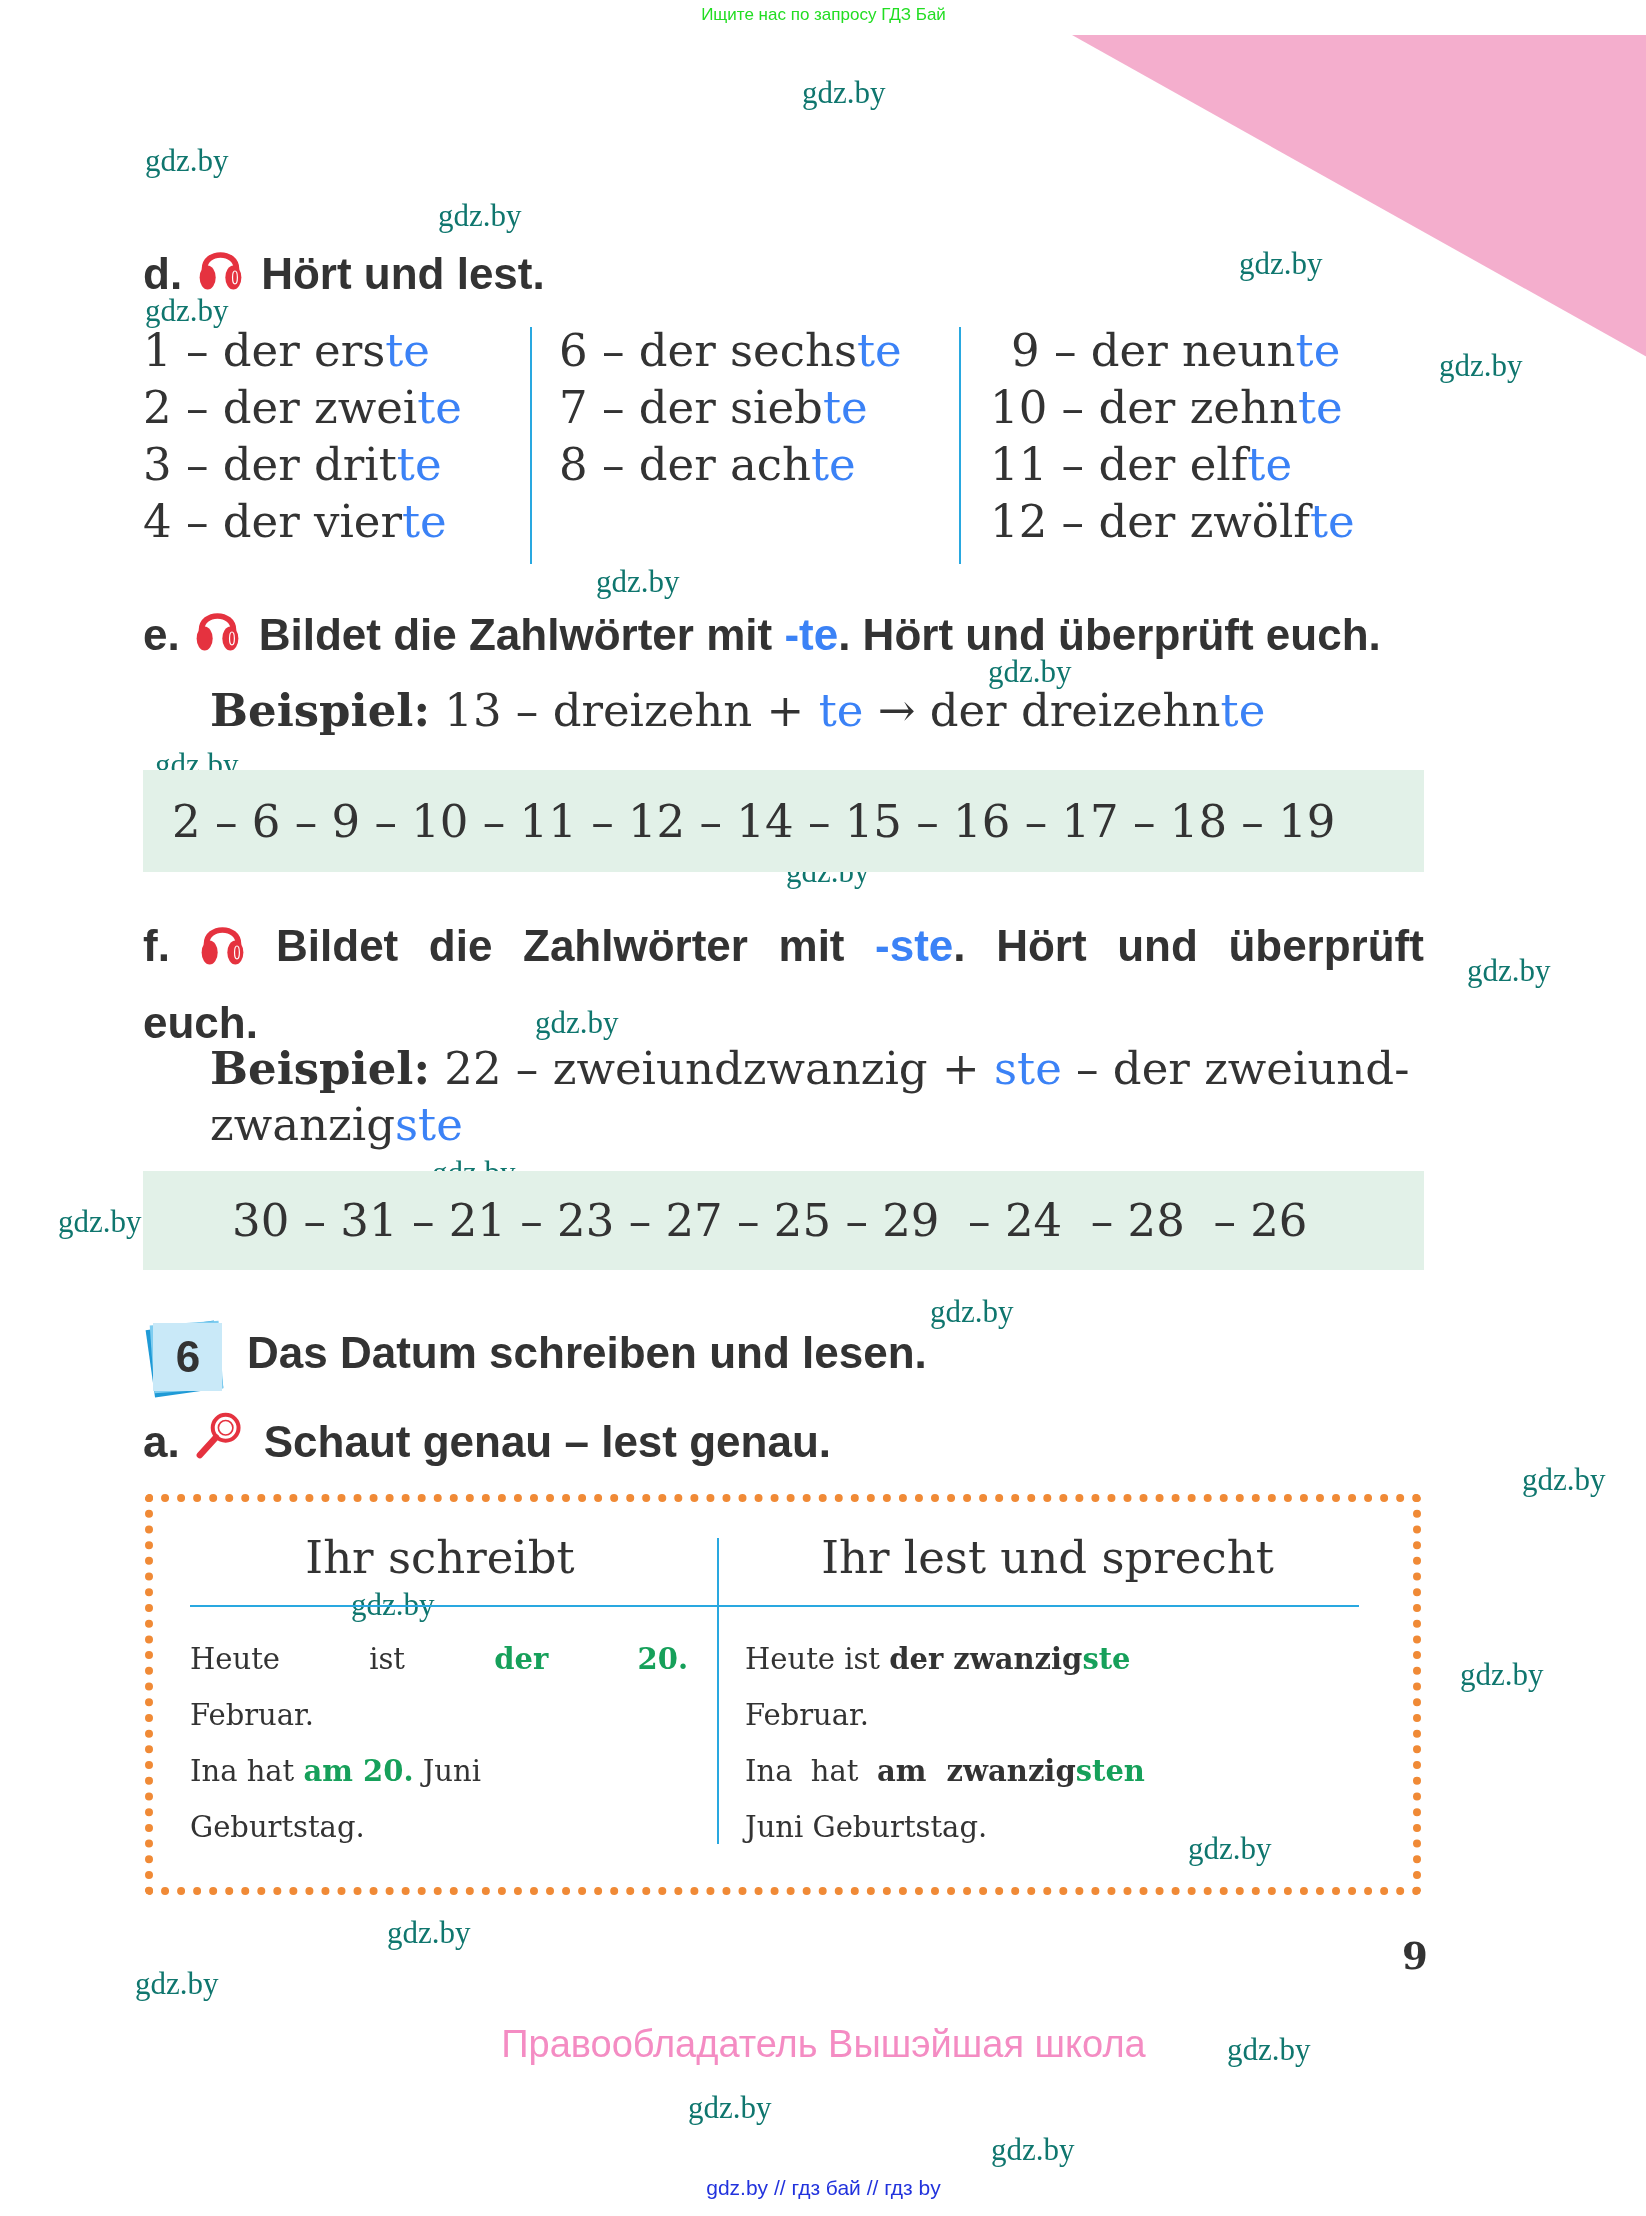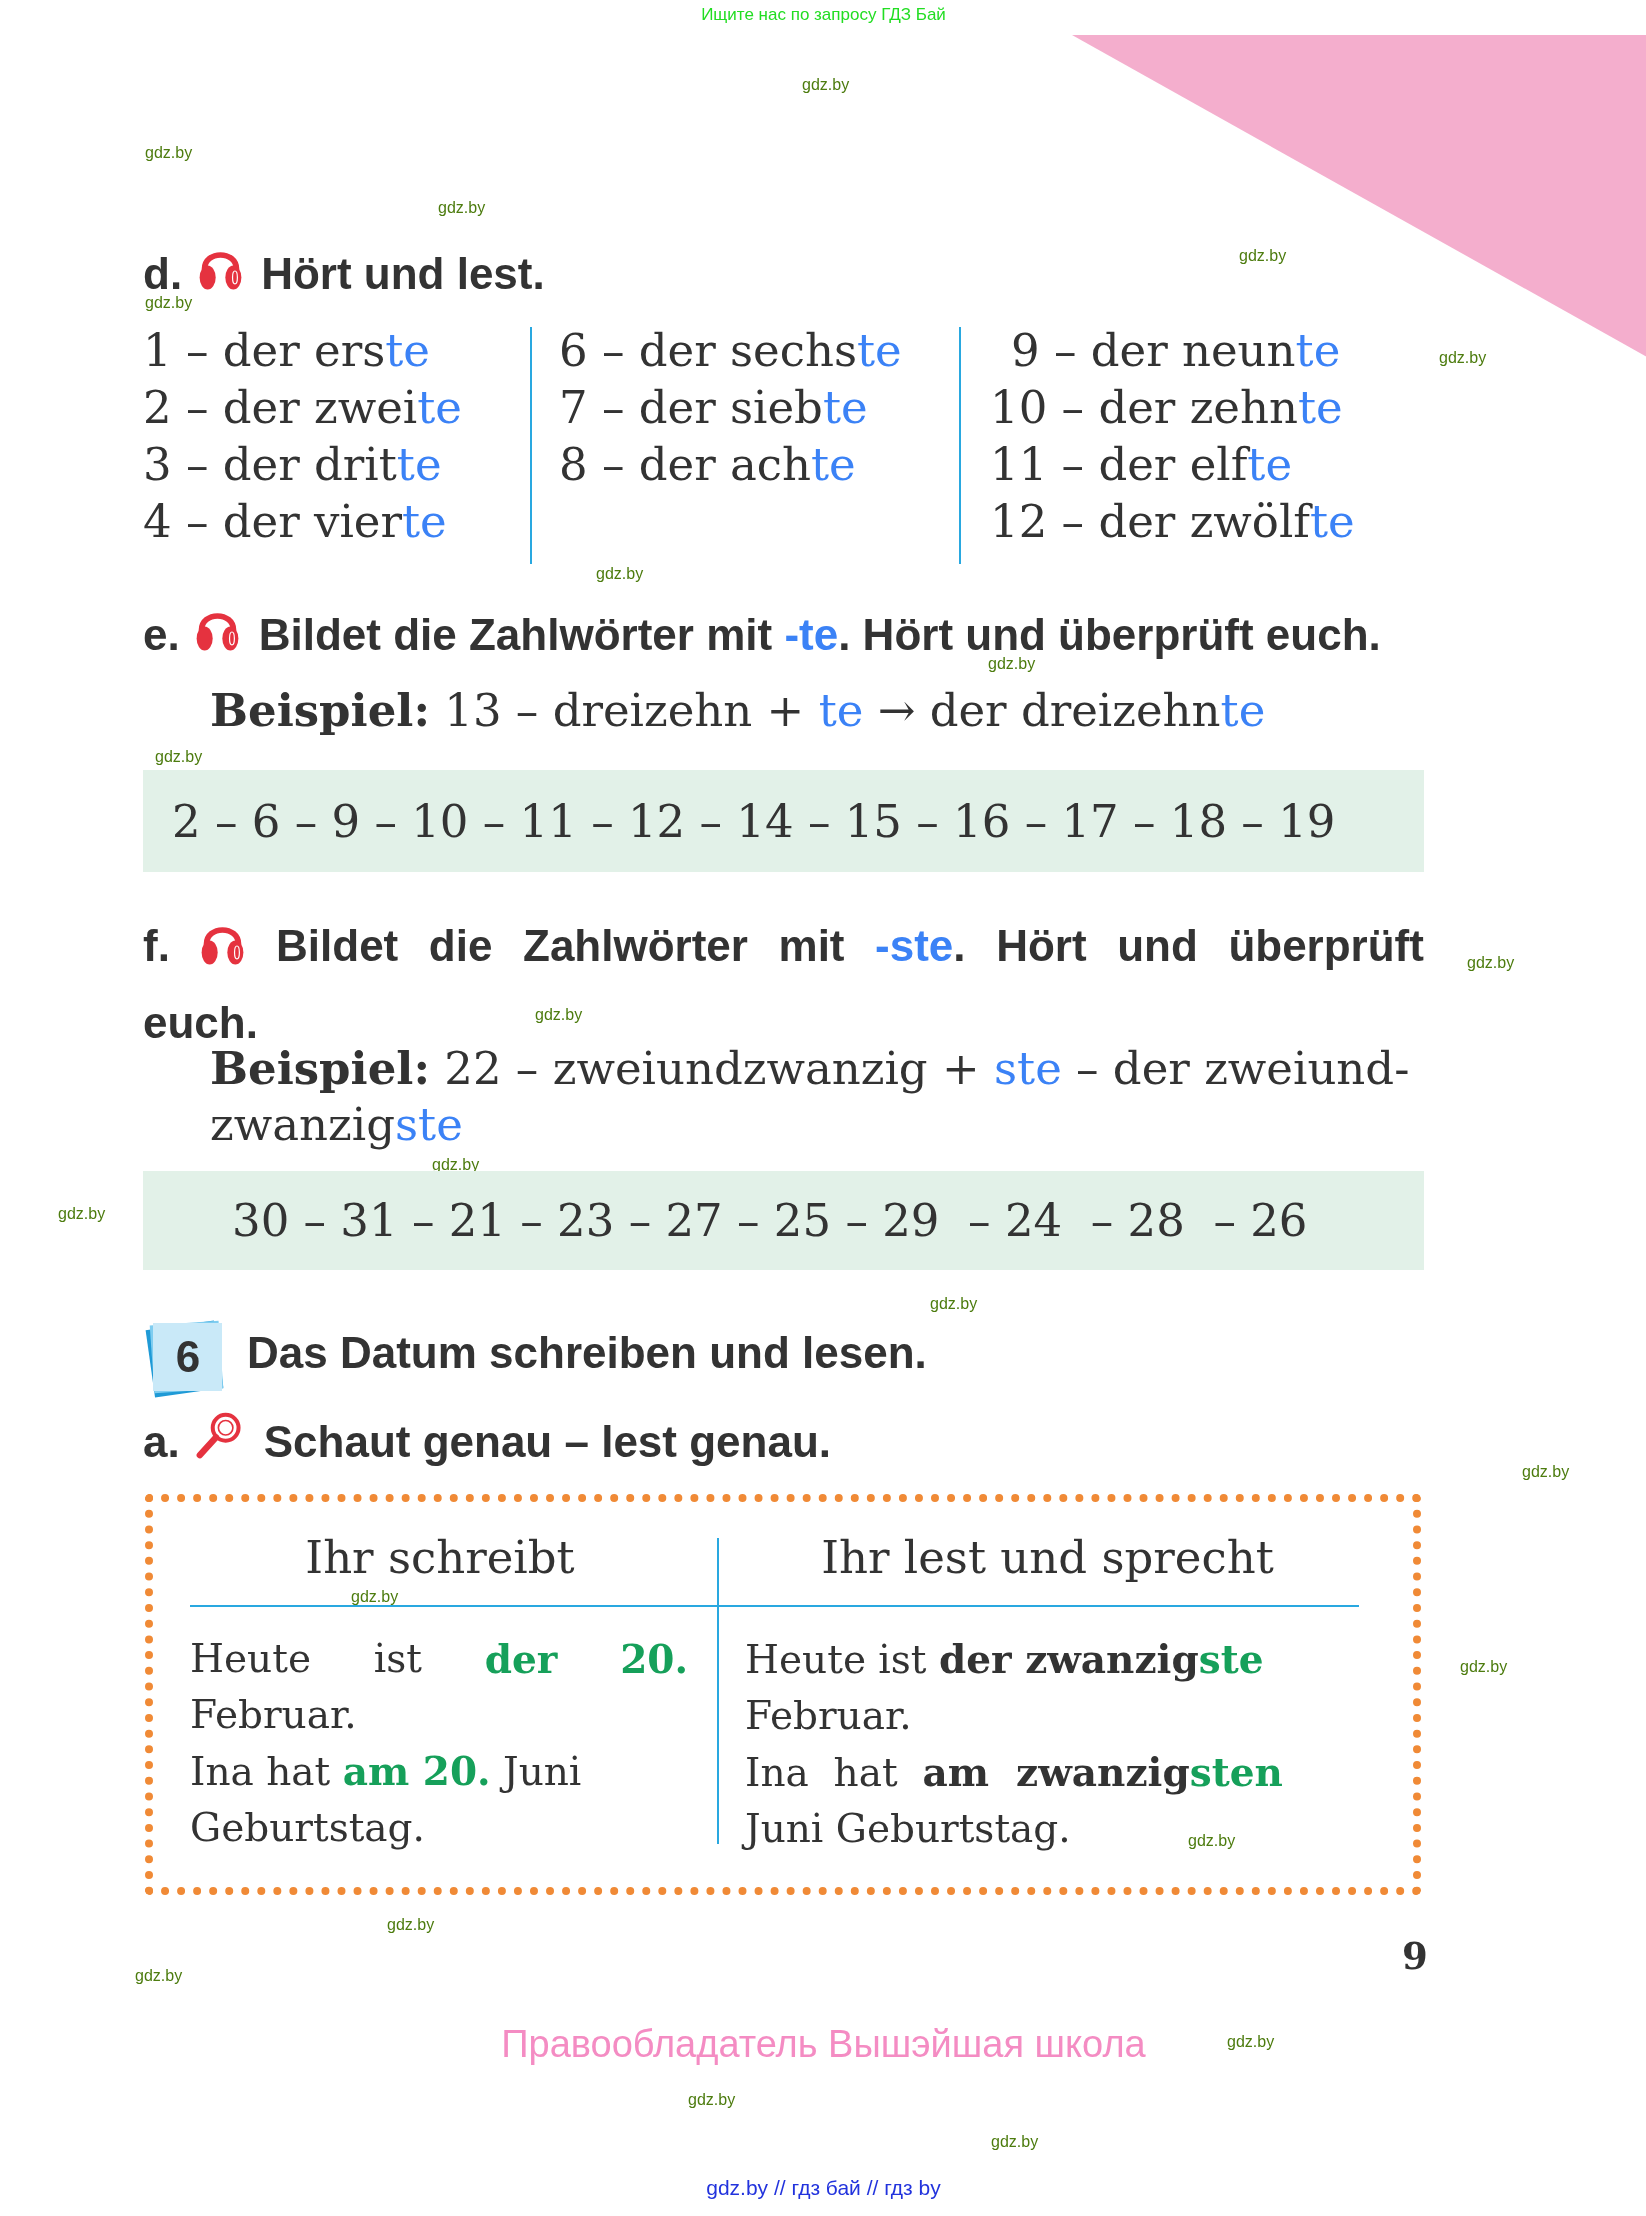--- a/index.html
+++ b/index.html
@@ -4,22 +4,22 @@
 <style>
   html, body { margin: 0; padding: 0; }
   body {
     width: 1647px; height: 2216px; position: relative; overflow: hidden;
     background: #ffffff; color: #333333;
     font-family: "DejaVu Serif", serif;
   }
   .red { color: #3b82f6; }
   .green { color: #16a05a; }
   .wm {
-    position: absolute; font-family: Liberation Sans, sans-serif;
-    font-size: 16px; color: #4d7c0f; white-space: nowrap; line-height: 1;
+    position: absolute; font-family: Liberation Serif, serif;
+    font-size: 31px; color: #0f766e; white-space: nowrap; line-height: 1;
   }
   .pink-corner {
     position: absolute; left: 1072px; top: 35px; width: 575px; height: 322px;
     background: linear-gradient(208deg, #f4aecd 0%, #f4aecd 52%, rgba(244,174,205,0) 62%);
     clip-path: polygon(0 0, 100% 0, 100% 100%);
   }
   .top-banner {
     position: absolute; top: 4.8px; left: 0; width: 1647px; text-align: center;
     font-family: "Liberation Sans", sans-serif; font-size: 17px; color: #22dd22;
   }
@@ -42,21 +42,21 @@
   .badge .front { position: absolute; left: 6.4px; top: 3.2px; width: 69px; height: 68px; background: #c9e9f8;
     font-family: "Liberation Sans", sans-serif; font-weight: bold; font-size: 44px; color:#333;
     display:flex; align-items:center; justify-content:center; }
   .dotted-box {
     position: absolute; left: 145px; top: 1494px; width: 1276px; height: 401px;
     border: 8px dotted #f08a36; border-radius: 4.8px; box-sizing: border-box;
   }
   .th { position: absolute; top: 1531px; font-size: 45px; text-align: center; white-space: nowrap; }
   .hline { position: absolute; left: 190px; top: 1605px; width: 1169px; height: 2.4px; background: #29a8e0; }
   .tdiv { position: absolute; left: 717px; top: 1538px; width: 1.6px; height: 306px; background: #29a8e0; }
-  .cell { position: absolute; top: 1631px; font-size: 39px; line-height: 56px; }
+  .cell { position: absolute; top: 1631px; font-size: 29px; line-height: 56px; }
   .cell .ln { display: flex; justify-content: space-between; white-space: nowrap; }
   .cell b { font-weight: bold; }
   .page-num { position: absolute; left: 1402px; top: 1934px; font-size: 37px; font-weight: bold; color: #333; }
   .footer-pink {
     position: absolute; top: 2023px; left: 0; width: 1647px; text-align: center;
     font-family: "Liberation Sans", sans-serif; font-size: 38px; color: #f48cc3;
   }
   .footer-blue {
     position: absolute; top: 2176px; left: 0; width: 1647px; text-align: center;
     font-family: "Liberation Sans", sans-serif; font-size: 21px; color: #2233dd;

